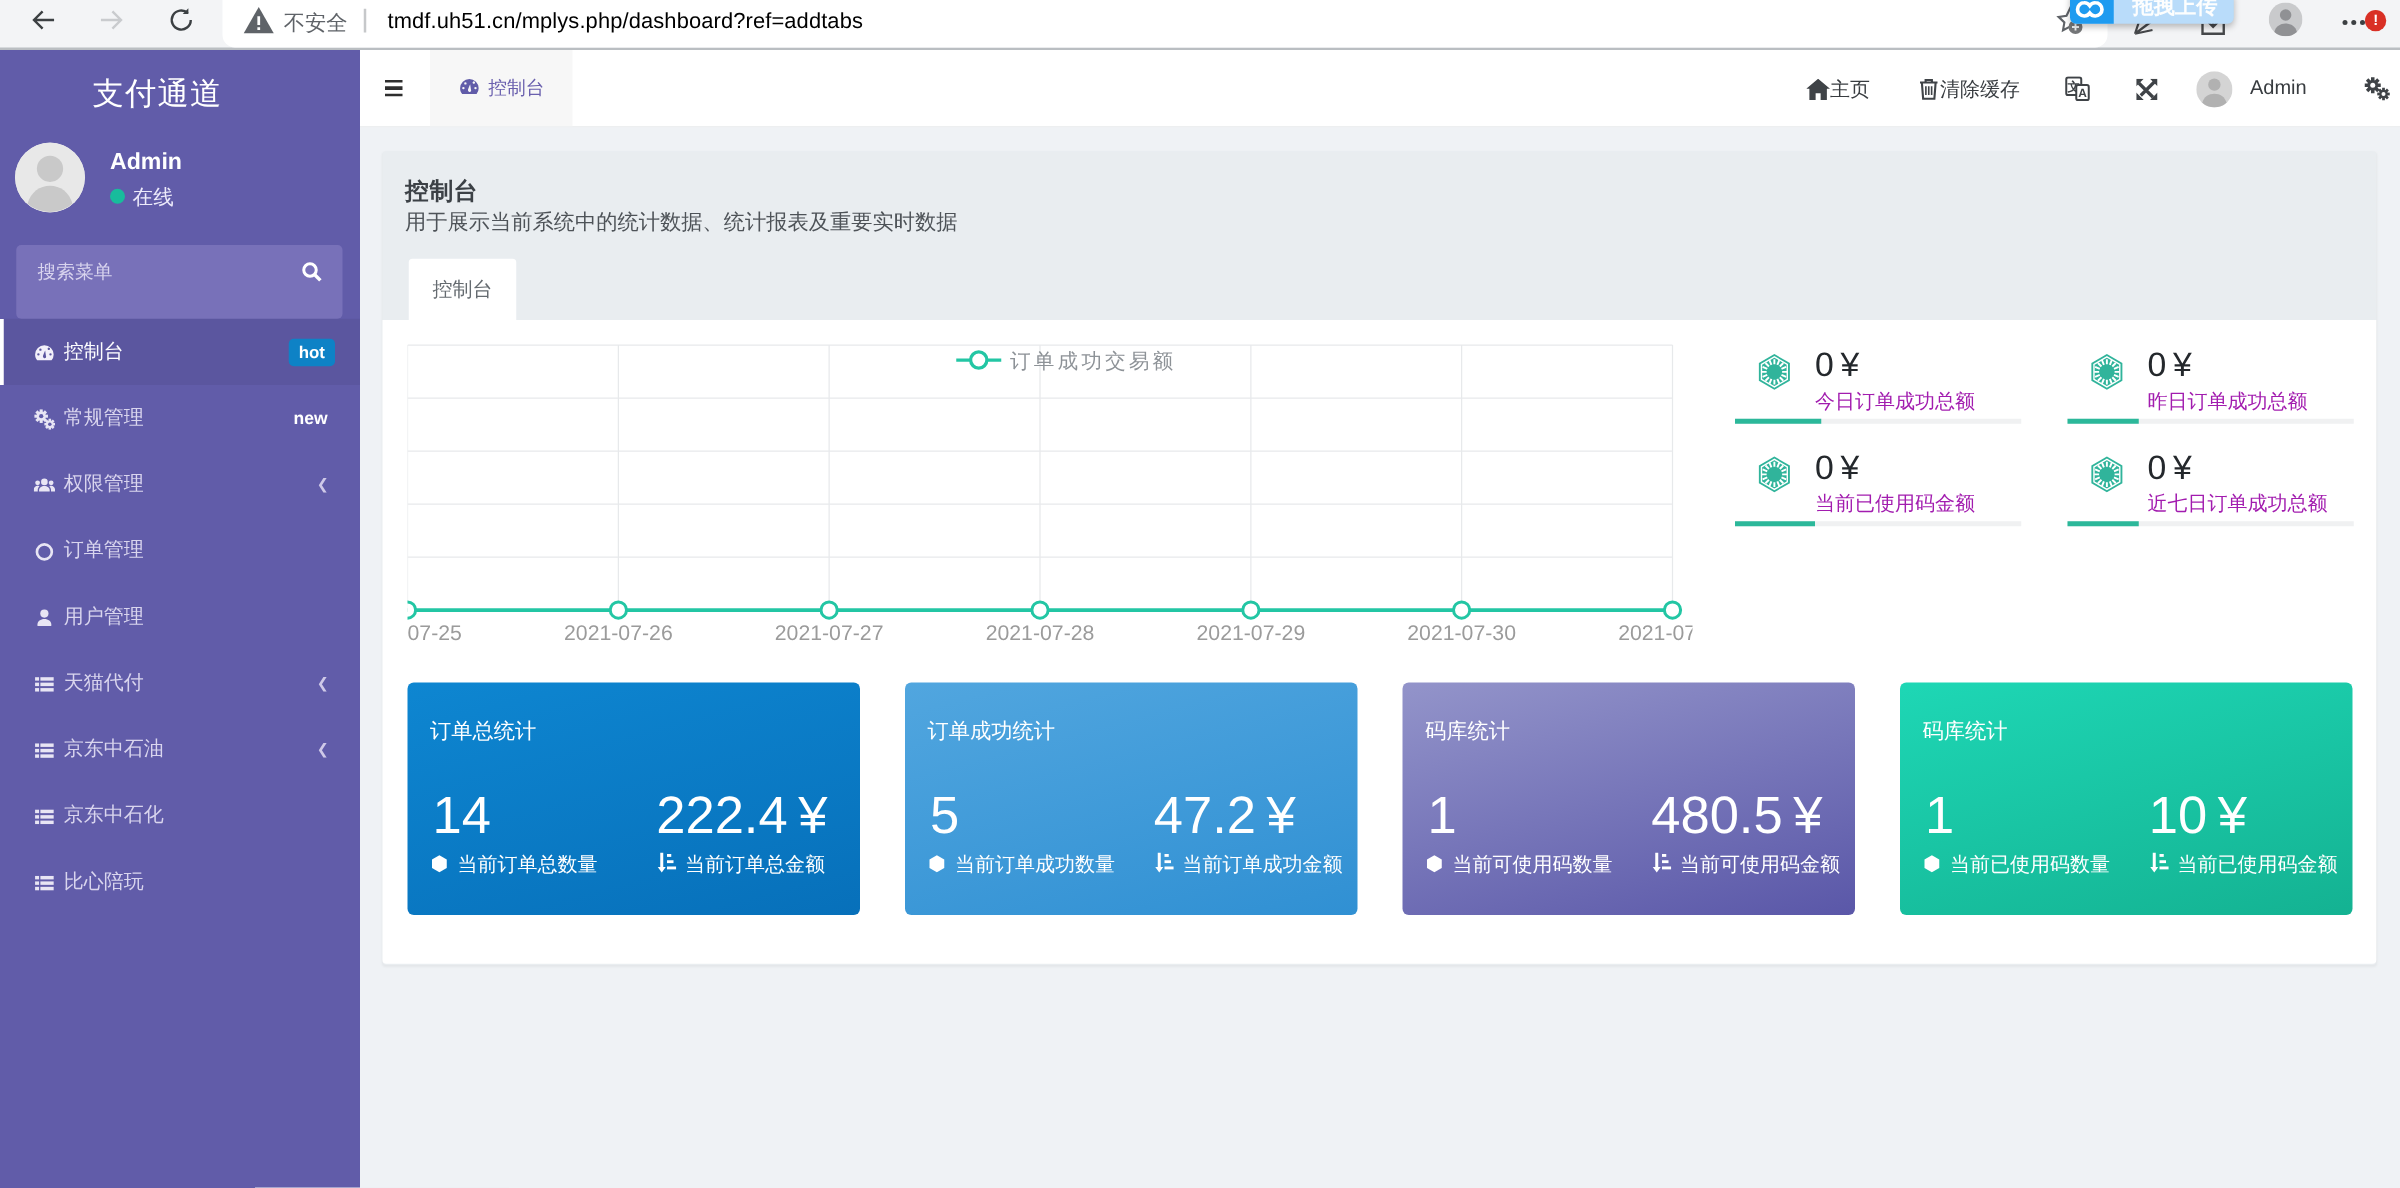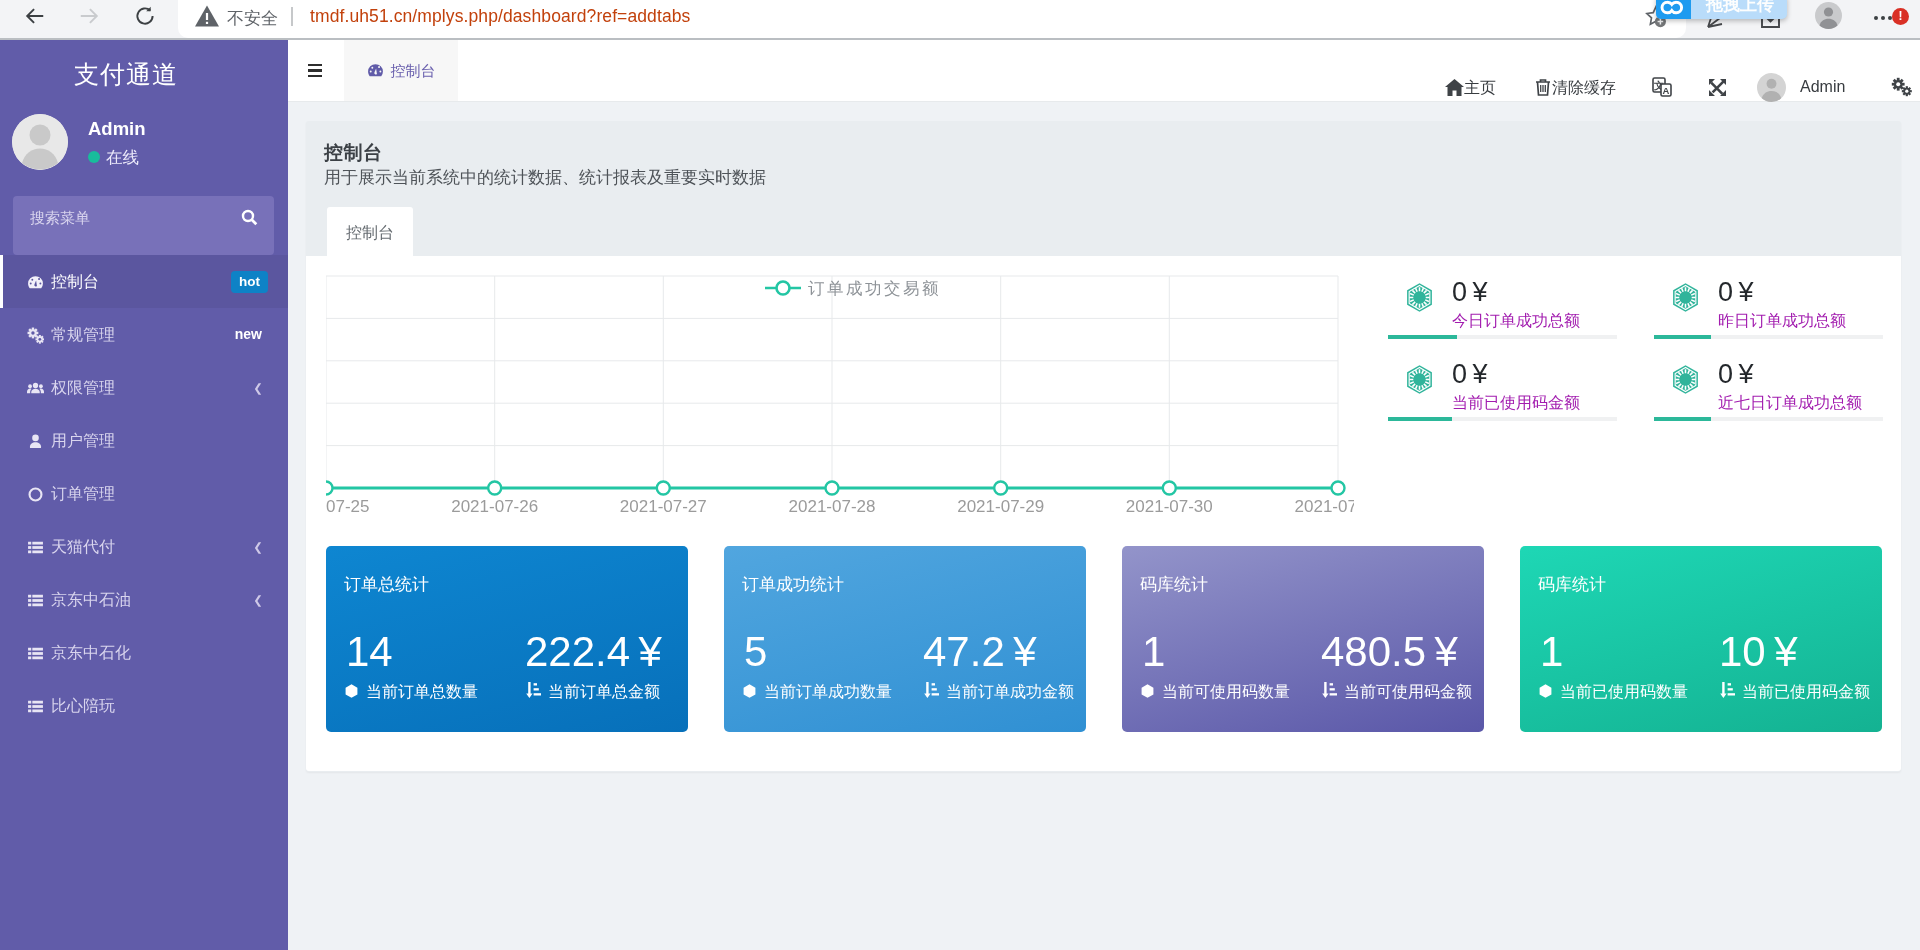--- a/index.html
+++ b/index.html
@@ -26,21 +26,21 @@
 .mitem.active { box-shadow:inset 3px 0 0 #fff; background:rgba(0,0,0,0.055); color:#fdfdff; }
 .badge-hot { position:absolute; right:20px; top:50%; margin-top:-11px; background:#0e82c6; color:#fff; font-size:13.5px; font-weight:bold; padding:3px 8px; border-radius:4px; line-height:1.2; }
 .badge-new { position:absolute; right:26px; top:50%; margin-top:-10px; color:#fff; font-size:14px; font-weight:bold; line-height:1.4; }
 .chev { position:absolute; right:25px; top:50%; margin-top:-6px; color:#cfc9e8; font-size:11.5px; line-height:12px; }
 
 
 #topbar { position:absolute; left:288px; top:40px; width:1632px; height:62px; background:#fff; border-bottom:1px solid #e7eaec; }
 #hamb { position:absolute; left:20px; top:24px; width:14px; height:14px; }
 #hamb div { height:2.4px; background:#2e2e2e; margin-bottom:2.9px; }
 #toptab { position:absolute; left:56px; top:0; width:114px; height:61px; background:#f7f7f7; color:#6a60ae; font-size:15px; line-height:61px; text-align:center; }
-#topright { position:absolute; left:0; top:16px; width:100%; height:43px; }
+#topright { position:absolute; left:0; top:0; width:100%; height:43px; }
 .tr-item { color:#383c40; font-size:16px; }
 
 
 #page { position:absolute; left:288px; top:102px; width:1632px; height:848px; background:#eff2f5; }
 #panel { position:absolute; left:18px; top:19px; width:1595px; height:651px; background:#e9edf0; border-radius:3px; box-shadow:0 1px 2px rgba(0,0,0,.05); }
 #panel h2 { position:absolute; left:18px; top:19px; font-size:19px; color:#3c4146; font-weight:bold; letter-spacing:0.5px; }
 #panel .sub { position:absolute; left:18px; top:45px; font-size:17px; color:#4e5358; }
 #ptab { position:absolute; left:21px; top:86px; width:86px; height:49px; background:#fff; color:#656b70; font-size:16px; text-align:center; line-height:51px; border-radius:3px 3px 0 0; }
 #pbody { position:absolute; left:0; top:135px; width:1595px; height:515px; background:#fff; border-radius:0 0 3px 3px; }
 
@@ -81,21 +81,21 @@
       <path d="M18.2 1.8v4.9h-4.9z" fill="#3c4043"></path>
     </svg>
 
   <svg class="cicon" style="left:194px;top:4px;" width="26" height="24" viewBox="0 0 26 24">
       <path d="M13 1.5 25 22.5H1z" fill="#5f6368"></path>
       <rect x="11.9" y="9" width="2.2" height="7" fill="#fff"></rect>
       <rect x="11.9" y="17.8" width="2.2" height="2.2" fill="#fff"></rect>
     </svg>
   <div style="position:absolute;left:227px;top:7px;font-size:17px;color:#5f6368;">不安全</div>
   <div style="position:absolute;left:291px;top:7px;width:2px;height:19px;background:#c6c8ca;"></div>
-  <div style="position:absolute;left:310px;top:6px;font-size:17.5px;color:#c2410c;letter-spacing:0.1px;">tmdf.uh51.cn/mplys.php/dashboard?ref=addtabs</div>
+  <div style="position:absolute;left:310px;top:6px;font-size:17.5px;color:#000000;letter-spacing:0.1px;">tmdf.uh51.cn/mplys.php/dashboard?ref=addtabs</div>
 
   <svg class="cicon" style="left:1644px;top:4px;" width="24" height="24" viewBox="0 0 24 24">
       <path d="M12 2.8l2.8 5.8 6.3.9-4.6 4.4 1.1 6.3L12 17.3l-5.6 2.9 1.1-6.3L2.9 9.5l6.3-.9z" fill="none" stroke="#5f6368" stroke-width="1.7"></path>
       <circle cx="16.4" cy="17.6" r="5.6" fill="#757779"></circle>
       <path d="M16.4 14.8v5.6M13.6 17.6h5.6" stroke="#f3f4f6" stroke-width="1.5"></path>
     </svg>
 
   <svg class="cicon" style="left:1706px;top:13px;" width="20" height="16" viewBox="0 0 20 16">
       <path d="M2 14 18 2M2 14l4-12M2 14l14-3" fill="none" stroke="#46484b" stroke-width="1.8"></path>
     </svg>
@@ -181,32 +181,32 @@
             <path d="M2.9 8.1c.5 0 1 .1 1.4.3-.8.7-1.3 1.7-1.3 2.8v1.3H0v-1.5c0-1.6 1.3-2.9 2.9-2.9z"></path>
             <circle cx="13.1" cy="5.9" r="1.8"></circle>
             <path d="M13.1 8.1c1.6 0 2.9 1.3 2.9 2.9v1.5h-3v-1.3c0-1.1-.5-2.1-1.3-2.8.4-.2.9-.3 1.4-.3z"></path>
           </g>
         </svg>
       <span class="mtx">权限管理</span>
         <span class="chev">❮</span>
     </div>
     <div class="mitem">
       <svg class="mic" viewBox="0 0 16 16">
+          <circle cx="8" cy="8" r="5.6" fill="none" stroke="#e8e5f4" stroke-width="2"></circle>
+        </svg>
+      <span class="mtx">订单管理</span>
+    </div>
+    <div class="mitem">
+      <svg class="mic" viewBox="0 0 16 16">
           <g fill="#e8e5f4">
             <circle cx="8" cy="4.6" r="3.1"></circle>
             <path d="M8 8.6c2.9 0 5.2 1.8 5.2 4v1.4H2.8v-1.4c0-2.2 2.3-4 5.2-4z"></path>
           </g>
         </svg>
       <span class="mtx">用户管理</span>
-    </div>
-    <div class="mitem">
-      <svg class="mic" viewBox="0 0 16 16">
-          <circle cx="8" cy="8" r="5.6" fill="none" stroke="#e8e5f4" stroke-width="2"></circle>
-        </svg>
-      <span class="mtx">订单管理</span>
     </div>
     <div class="mitem">
       <svg class="mic" viewBox="0 0 16 16">
           <g fill="#e8e5f4">
             <rect x="1" y="2.6" width="3" height="2.6"></rect>
             <rect x="5" y="2.6" width="10" height="2.6"></rect>
             <rect x="1" y="6.7" width="3" height="2.6"></rect>
             <rect x="5" y="6.7" width="10" height="2.6"></rect>
             <rect x="1" y="10.8" width="3" height="2.6"></rect>
             <rect x="5" y="10.8" width="10" height="2.6"></rect>

